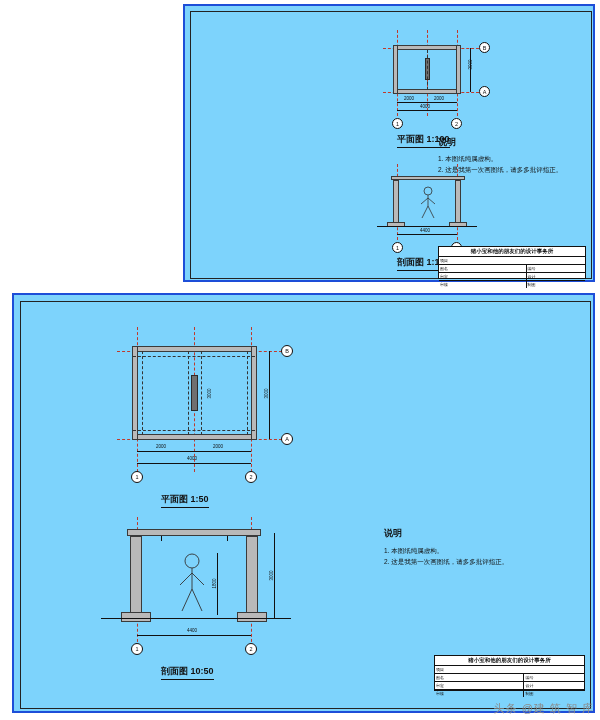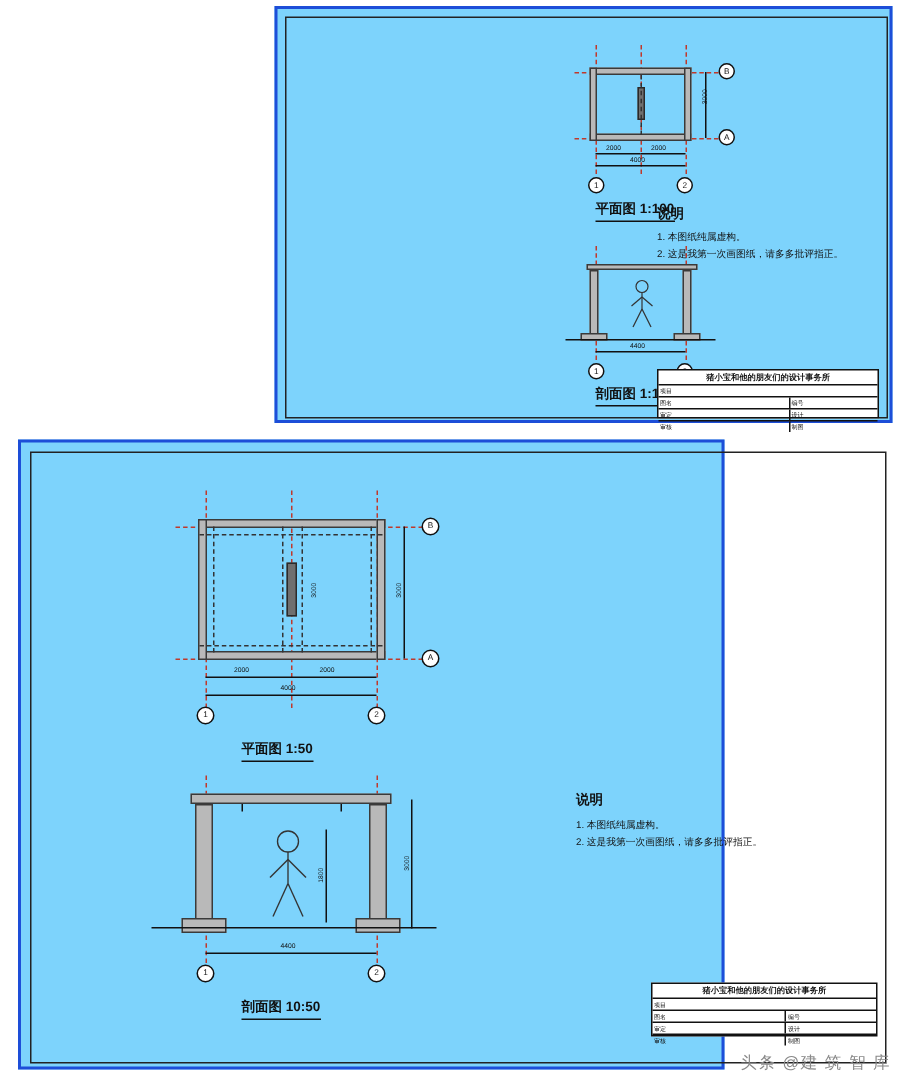--- a/index.html
+++ b/index.html
@@ -122,21 +122,21 @@
       <div class="tb-c" style="width:60%;">审定</div>
       <div class="tb-c" style="width:40%;">设计</div>
     </div>
     <div class="tb-row">
       <div class="tb-c" style="width:60%;">审核</div>
       <div class="tb-c" style="width:40%;">制图</div>
     </div>
   </div>
 </div>
 
-<div class="sheet" style="left:12px;top:293px;width:471px;height:420px;">
+<div class="sheet" style="left:12px;top:293px;width:583px;height:420px;">
   <div class="sheet-inner" style="left:6px;top:6px;width:571px;height:408px;"></div>
 
   <div style="position:absolute;left:95px;top:28px;width:210px;height:190px;">
     <div class="cl-v" style="left:28px;top:4px;height:145px;"></div>
     <div class="cl-v" style="left:85px;top:4px;height:145px;"></div>
     <div class="cl-v" style="left:142px;top:4px;height:145px;"></div>
     <div class="cl-h" style="left:8px;top:28px;width:165px;"></div>
     <div class="cl-h" style="left:8px;top:116px;width:165px;"></div>
 
     <div class="wall" style="left:23px;top:23px;width:125px;height:6px;"></div>

